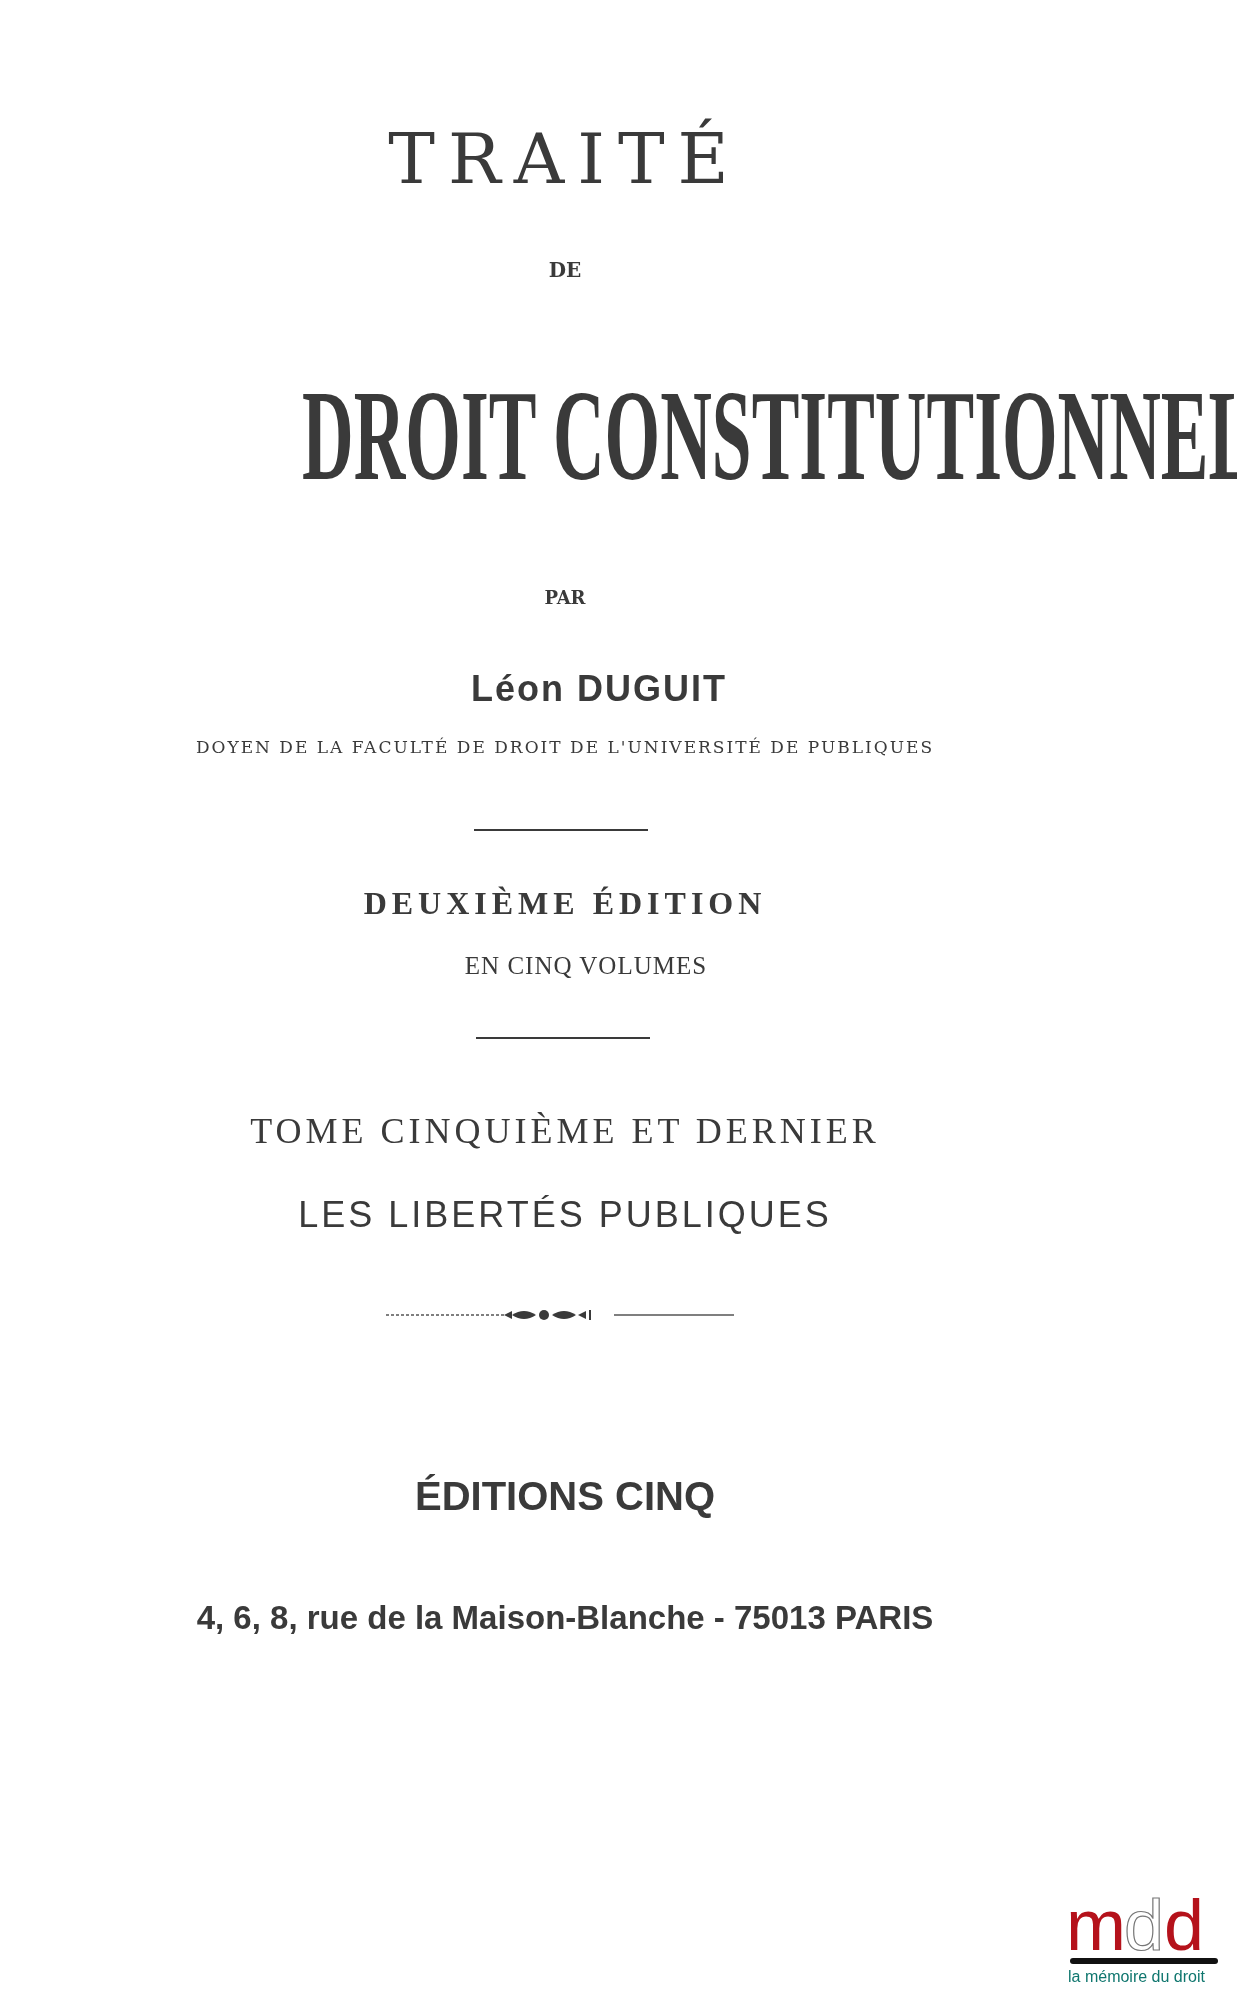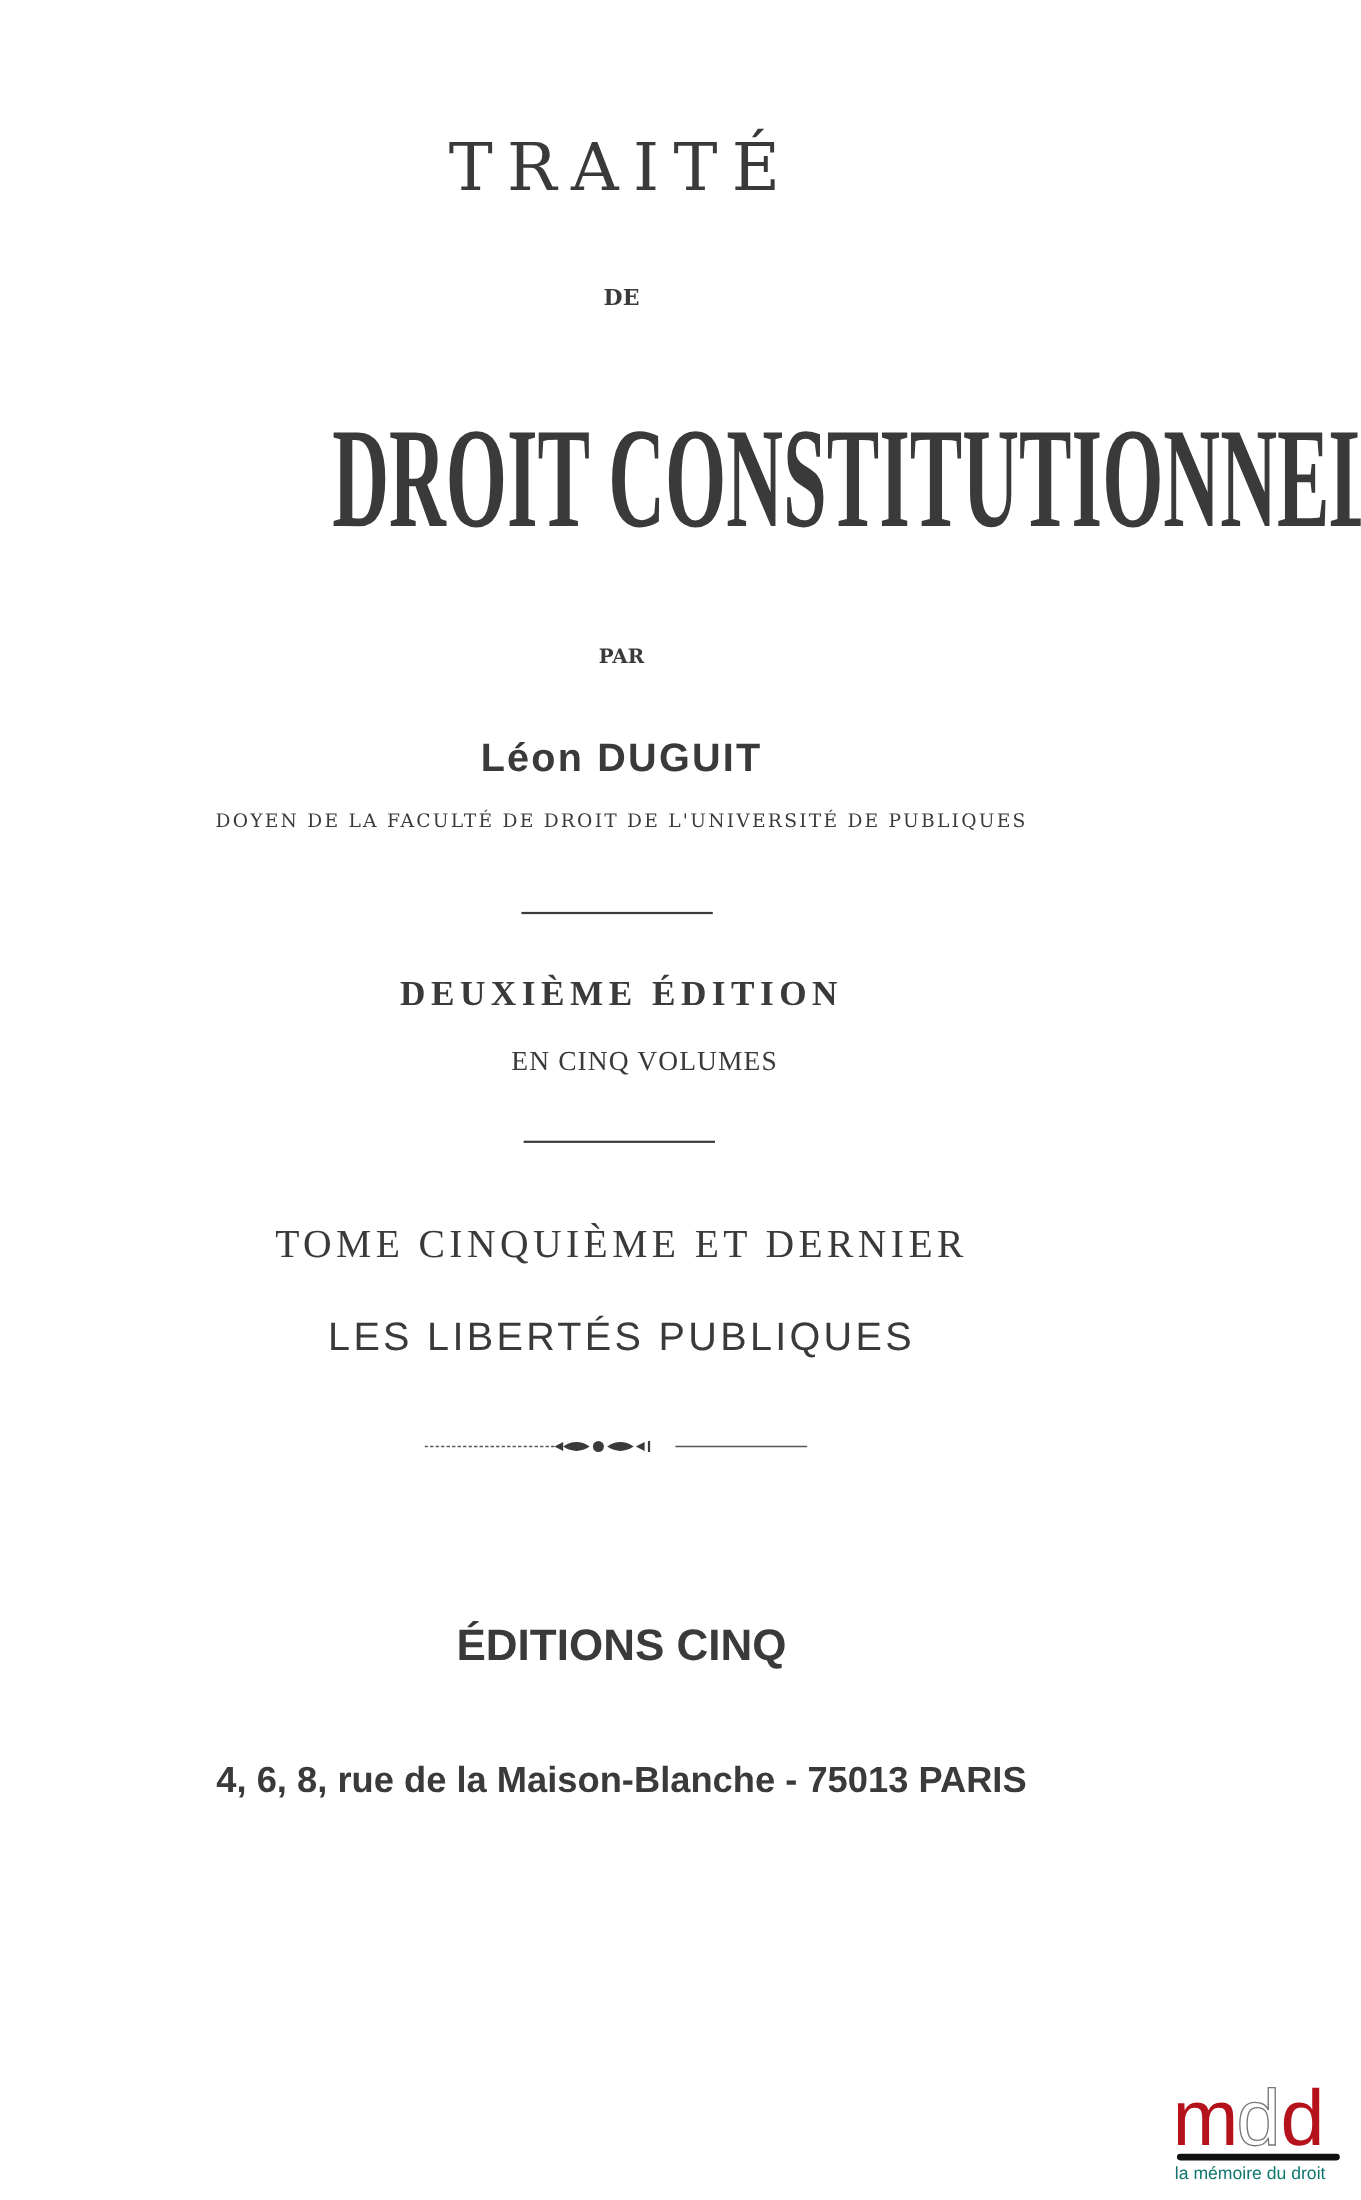--- a/index.html
+++ b/index.html
@@ -1,26 +1,26 @@
 <!DOCTYPE html>
 <html><head>
 <meta charset="utf-8">
 <style>
   html,body{margin:0;padding:0;background:#fff;}
   body{width:1237px;height:2000px;position:relative;overflow:hidden;color:#3a3a3a;}
   .c{position:absolute;left:0;width:1130px;text-align:center;white-space:nowrap;}
   .serif{font-family:"DejaVu Serif","Liberation Serif",serif;}
   .lserif{font-family:"Liberation Serif",serif;}
   .sans{font-family:"Liberation Sans",sans-serif;}
-  #traite{top:118px;font-size:60px;letter-spacing:13px;font-weight:normal;}
+  #traite{top:118px;font-size:70px;letter-spacing:13px;font-weight:normal;}
   #de{top:258px;font-size:20px;font-weight:bold;}
   #droit{top:360px;left:86px;width:960px;font-size:130px;font-weight:bold;
     transform:scaleX(0.55);transform-origin:center;letter-spacing:0;}
   #par{top:587px;font-size:18px;font-weight:bold;}
-  #author{top:668px;font-size:36px;font-weight:bold;letter-spacing:2px;}
+  #author{top:668px;font-size:36px;font-weight:bold;letter-spacing:2px;padding-left:34px;}
   #doyen{top:737px;font-size:17px;letter-spacing:2px;}
   .rule{position:absolute;height:2px;background:#3a3a3a;}
   #rule1{top:829px;left:474px;width:174px;}
   #rule2{top:1037px;left:476px;width:174px;}
   #edition{top:885px;font-size:32px;font-weight:bold;letter-spacing:5px;font-family:Liberation Serif, serif;}
   #volumes{top:952px;font-size:25px;letter-spacing:1px;margin-left:21px;}
   #tome{top:1110px;font-size:36px;letter-spacing:4px;}
   #libertes{top:1194px;font-size:36px;letter-spacing:3px;}
   #ornament{position:absolute;top:1305px;left:386px;width:348px;height:20px;}
   #publisher{top:1474px;font-size:40px;font-weight:bold;}

